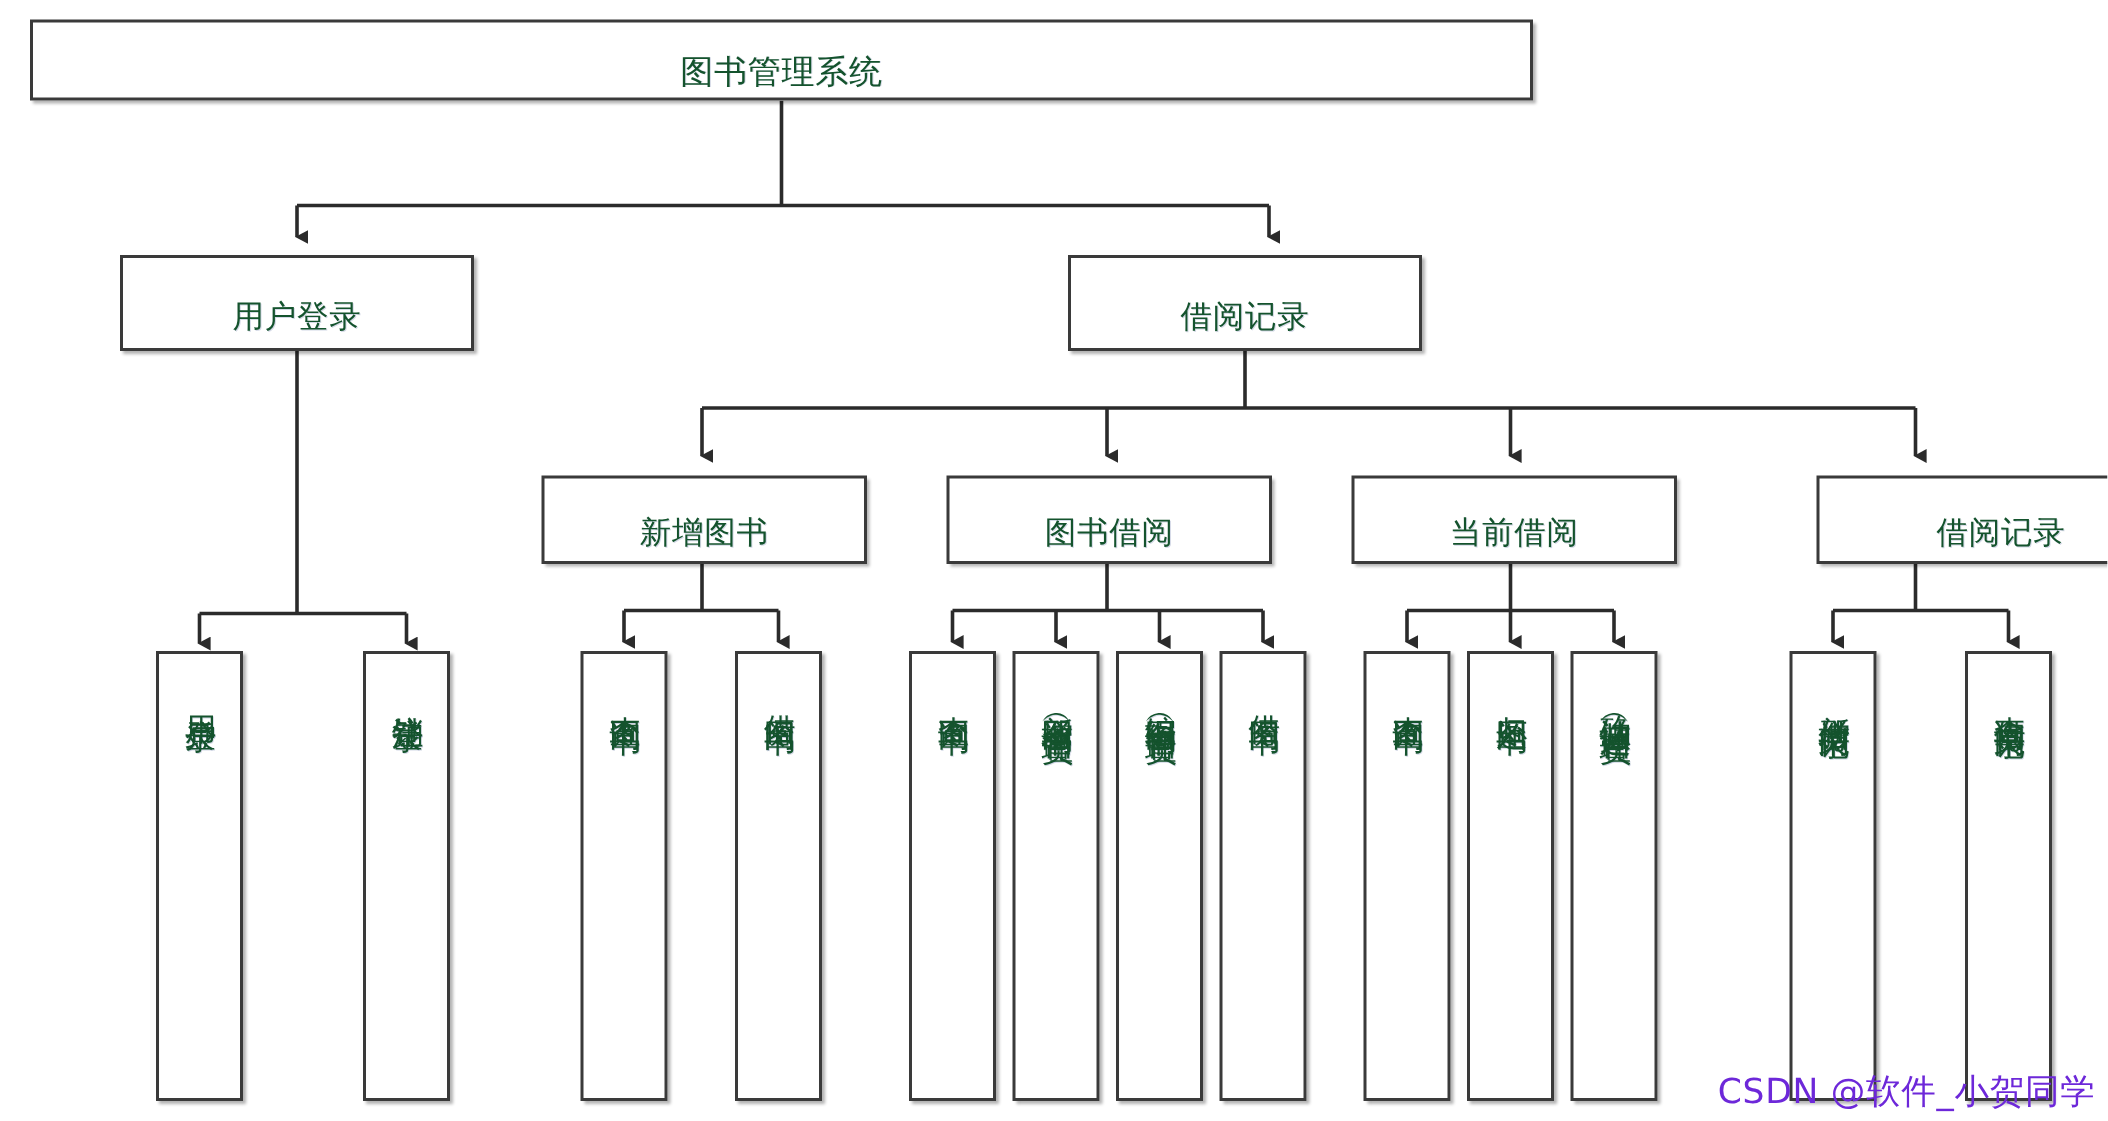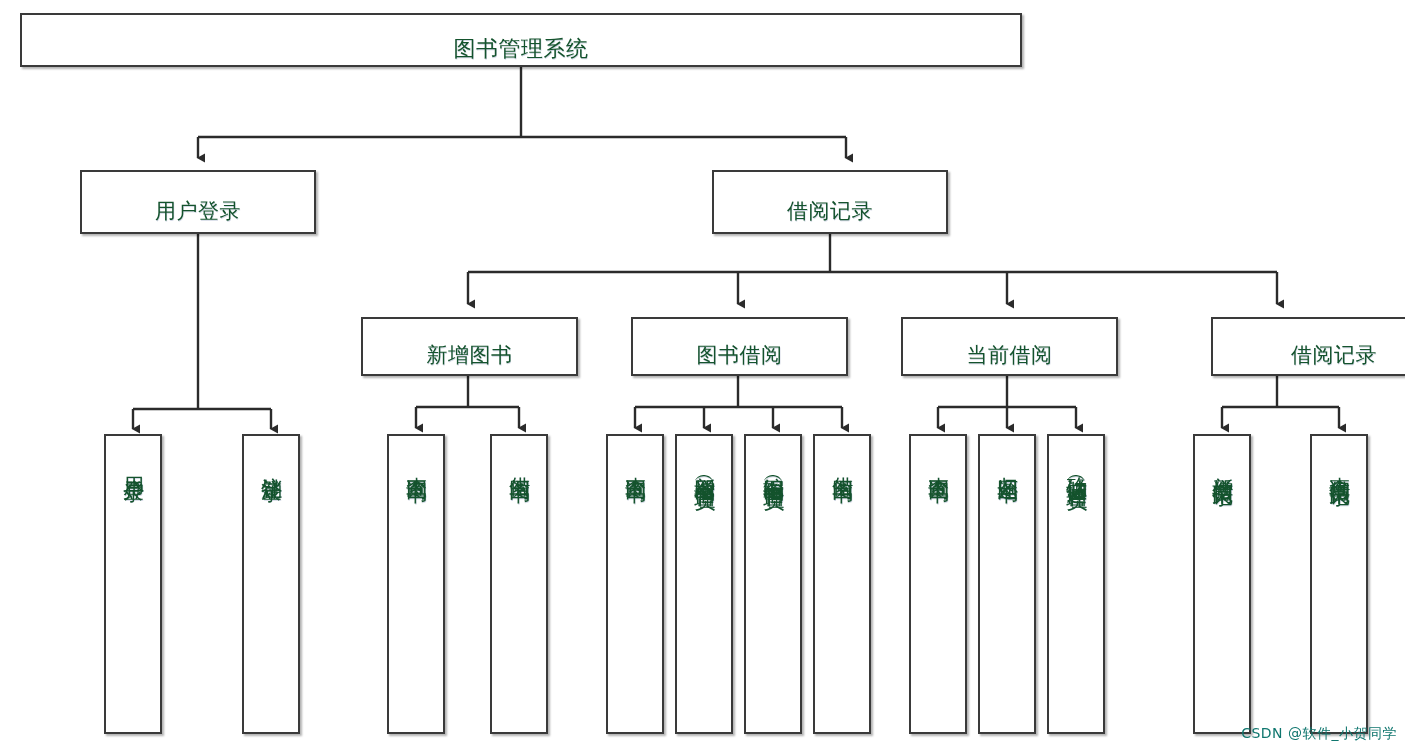--- a/index.html
+++ b/index.html
@@ -58,22 +58,22 @@
     line-height:1.12;
     letter-spacing:2px;
     white-space:normal;
     max-height:285px;
   }
   
   #watermark{
     position:absolute;
     right:8px;
     bottom:4px;
-    font-size:14px;
-    color:#0f766e;
+    font-size:23px;
+    color:#6d28d9;
     letter-spacing:0.5px;
     z-index:9;
     white-space:nowrap;
     user-select:none;
     text-align:center;
   }
 </style>
 </head>
 <body>
 

